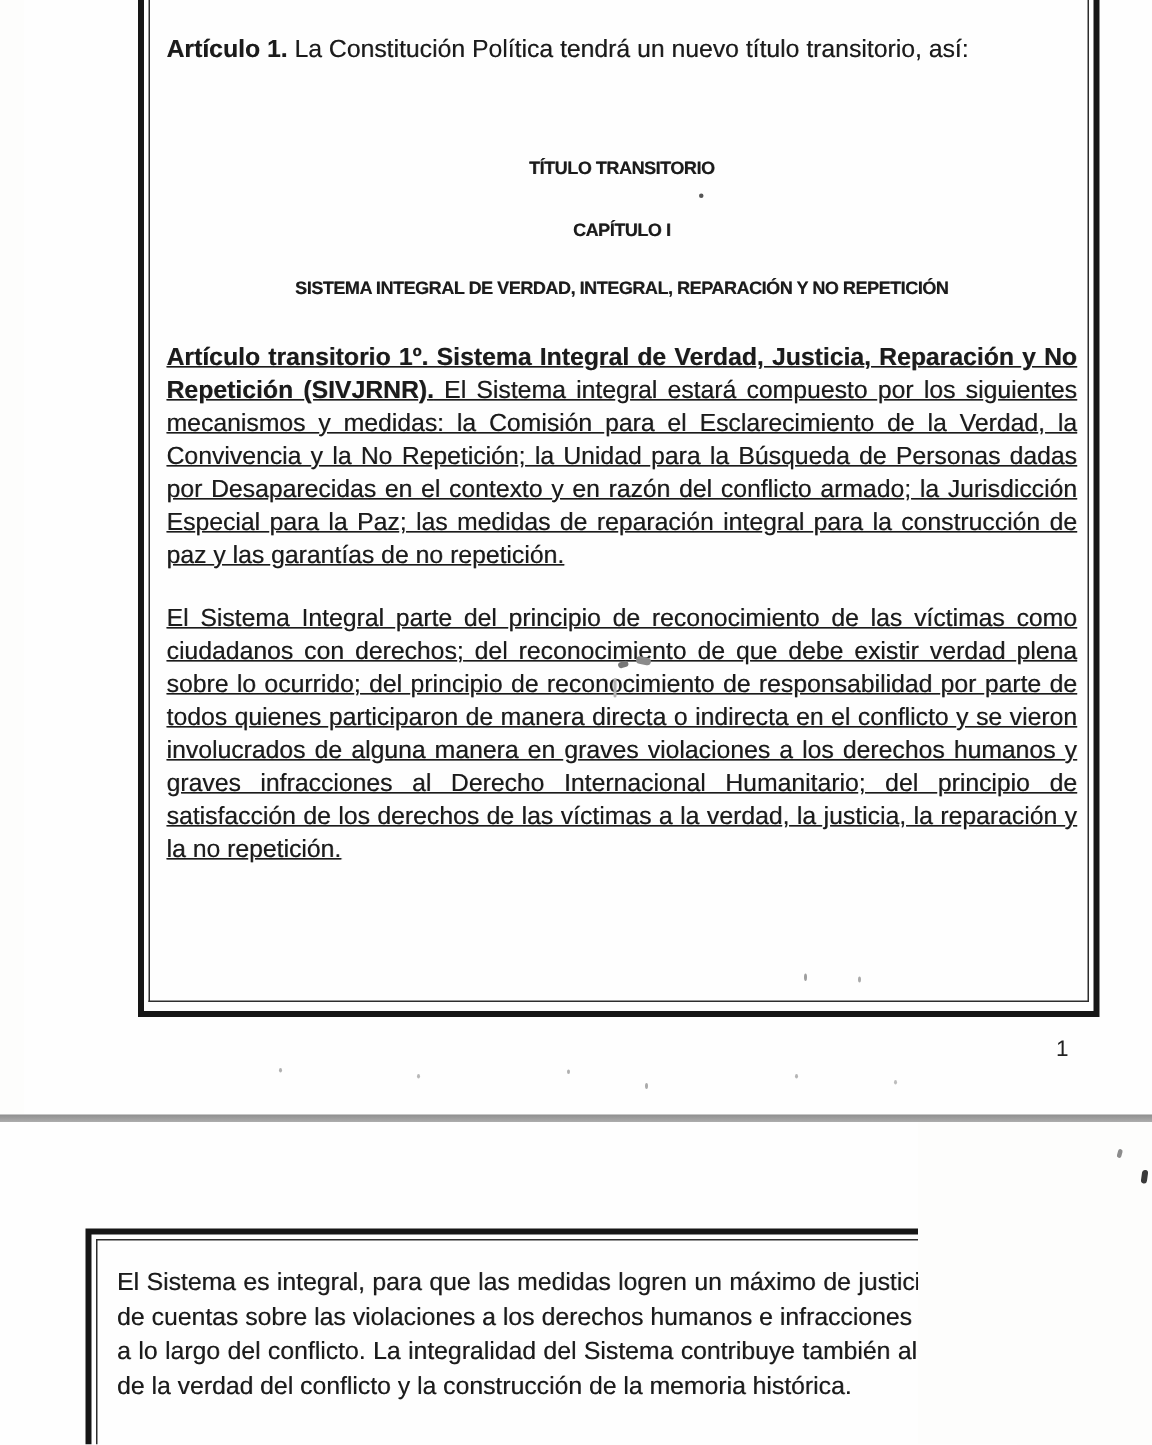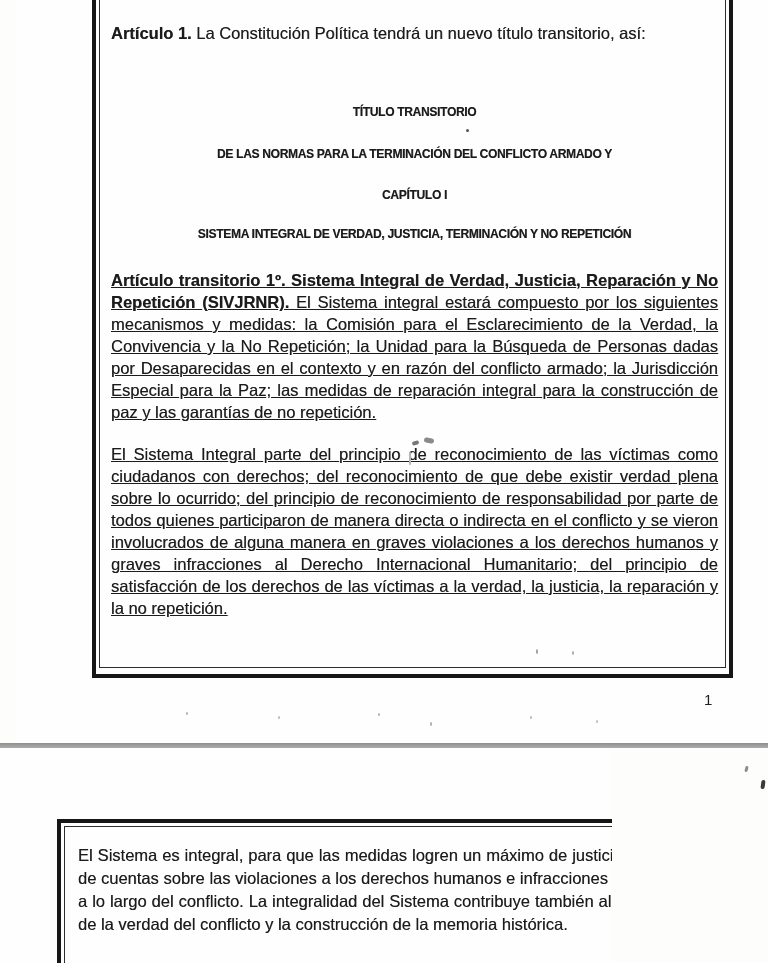--- a/index.html
+++ b/index.html
@@ -110,23 +110,22 @@
 
   <div class="sheet1">
     <div class="frame1">
       <div class="frame1-inner"></div>
     </div>
 
     <div class="content1">
       <div class="intro"><span class="bold">Artículo 1.</span><span> La Constitución Política tendrá un nuevo título transitorio, así:</span></div>
 
       <div class="hc h-a">TÍTULO TRANSITORIO</div>
-      <div class="hc h-b">DE LAS NORMAS PARA LA TERMINACIÓN DEL CONFLICTO ARMADO Y</div>
       <div class="hc h-d">CAPÍTULO I</div>
-      <div class="hc h-e">SISTEMA INTEGRAL DE VERDAD, JUSTICIA, TERMINACIÓN Y NO REPETICIÓN</div>
+      <div class="hc h-e">SISTEMA INTEGRAL DE VERDAD, INTEGRAL, REPARACIÓN Y NO REPETICIÓN</div>
 
       <div class="para p1"><span class="bold">Artículo transitorio 1º. Sistema Integral de Verdad, Justicia, Reparación y No Repetición (SIVJRNR).</span><span> El Sistema integral estará compuesto por los siguientes mecanismos y medidas: la Comisión para el Esclarecimiento de la Verdad, la Convivencia y la No Repetición; la Unidad para la Búsqueda de Personas dadas por Desaparecidas en el contexto y en razón del conflicto armado; la Jurisdicción Especial para la Paz; las medidas de reparación integral para la construcción de paz y las garantías de no repetición.</span></div>
 
       <div class="para p2">El Sistema Integral parte del principio de reconocimiento de las víctimas como ciudadanos con derechos; del reconocimiento de que debe existir verdad plena sobre lo ocurrido; del principio de reconocimiento de responsabilidad por parte de todos quienes participaron de manera directa o indirecta en el conflicto y se vieron involucrados de alguna manera en graves violaciones a los derechos humanos y graves infracciones al Derecho Internacional Humanitario; del principio de satisfacción de los derechos de las víctimas a la verdad, la justicia, la reparación y la no repetición.</div>
     </div>
 
     <div class="pagenum">1</div>
 
     <div class="speck s1"></div>
     <div class="speck s2"></div>

